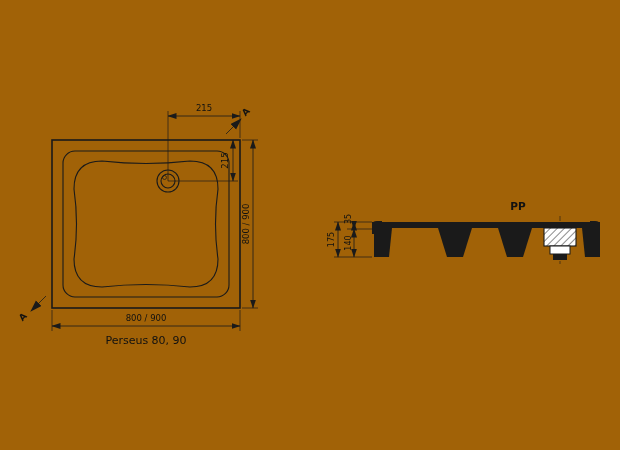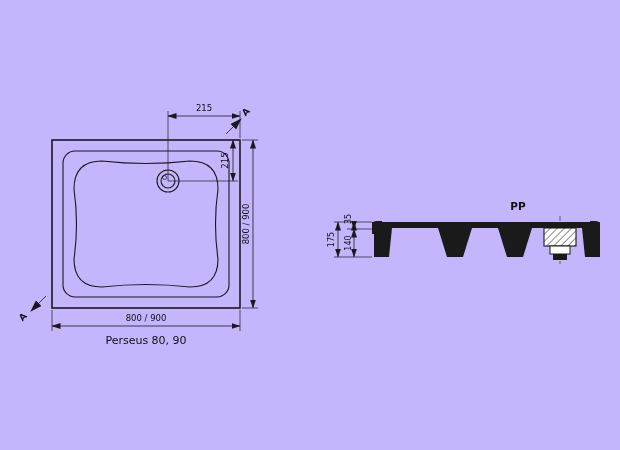--- a/index.html
+++ b/index.html
@@ -1,19 +1,19 @@
 <!DOCTYPE html>
 <html><head>
 <meta charset="utf-8">
 <style>
   html,body{margin:0;padding:0;background:#fff;}
   .sheet{
     position:relative;
     width:620px;height:450px;
-    background:#c4b5fd;
+    background:#a16207;
     font-family:"DejaVu Sans", sans-serif;
     overflow:hidden;
   }
   svg{display:block;}
   .outline{fill:none;stroke:#1a1a1a;stroke-width:1.6;}
   .thin{fill:none;stroke:#1a1a1a;stroke-width:1.1;}
   .dim{fill:none;stroke:#1a1a1a;stroke-width:0.8;}
   .ext{fill:none;stroke:#1a1a1a;stroke-width:0.7;}
   .dark{fill:#1a1a1a;stroke:none;}
   .dimtext{font-size:8.5px;fill:#111;}

